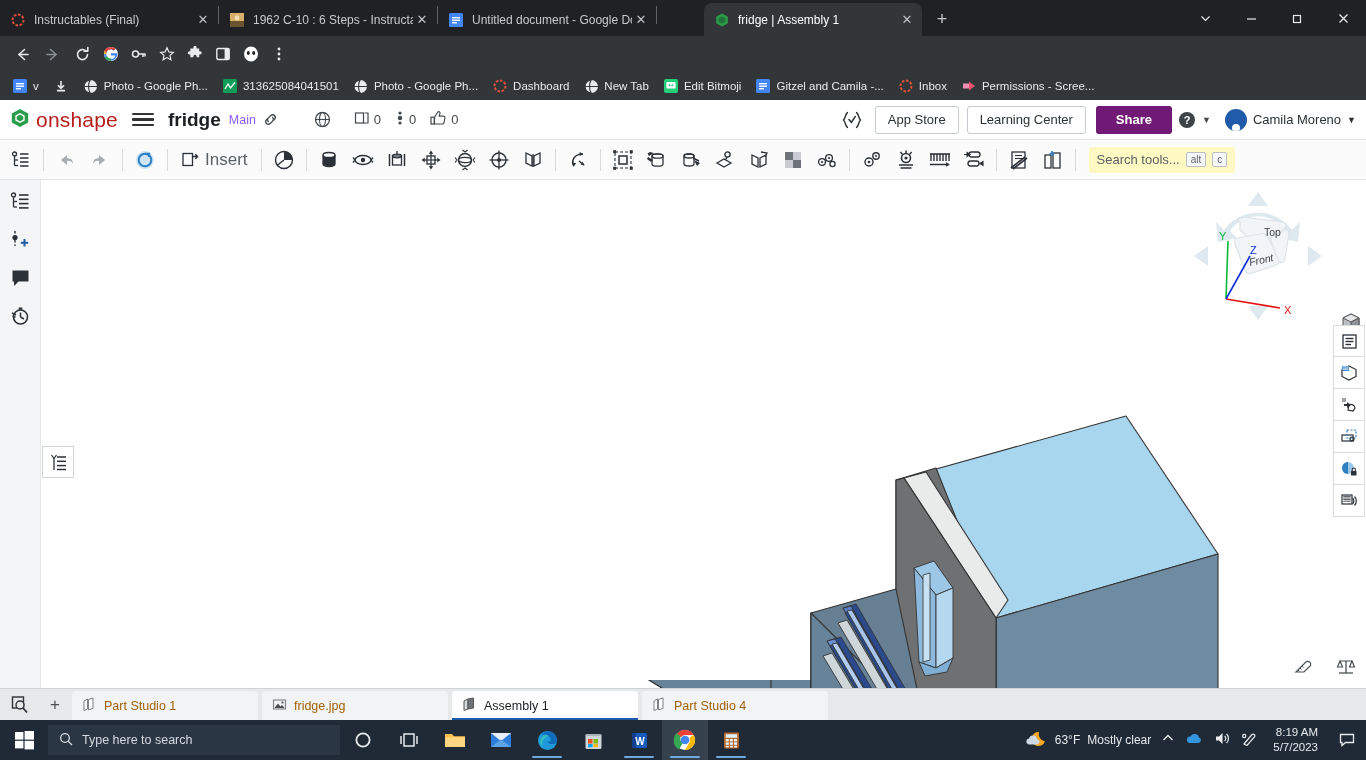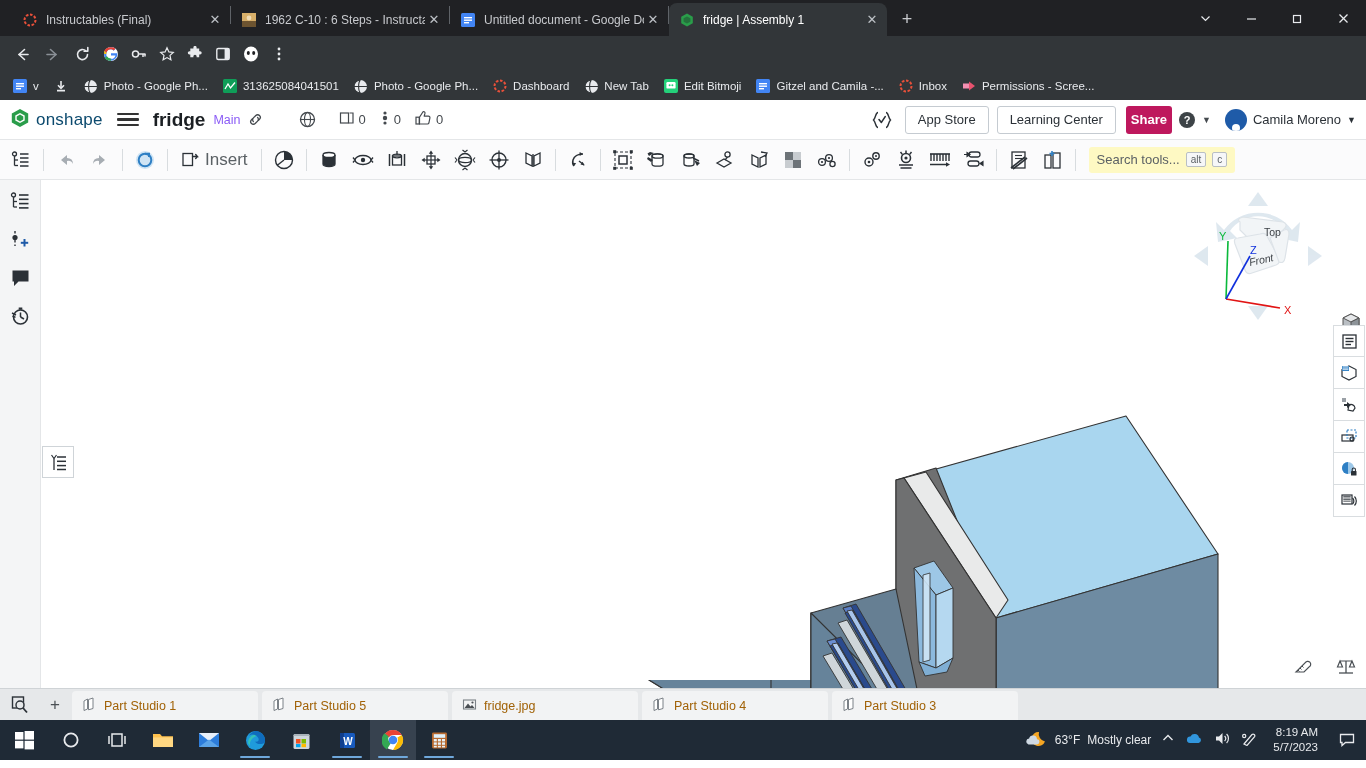--- a/index.html
+++ b/index.html
@@ -6,28 +6,28 @@
   html, body {
     width: 1366px; height: 768px;
     overflow: hidden;
     font-family: "Liberation Sans", sans-serif;
     background: #ffffff;
   }
 
   
   .chrome-tabstrip {
     height: 36px; background: #202124;
-    display: flex; align-items: flex-end; position: relative; padding-left: 12px;
+    display: flex; align-items: flex-end; position: relative;
   }
   .tab {
     height: 33px; width: 218px; display: flex; align-items: center;
     padding: 0 6px 0 10px; color: #c8cace; font-size: 12px;
     border-radius: 8px 8px 0 0; position: relative; flex: 0 0 auto;
   }
-  .tab.active { background: #323639; color: #ffffff; }
+  .tab.active { background: #323639; color: #ffffff; margin-left: 47px; }
   .tab .favicon {
     width: 16px; height: 16px; flex: 0 0 16px; margin-right: 8px;
     display: flex; align-items: center; justify-content: center;
     font-size: 11px; line-height: 1; border-radius: 2px; overflow: hidden;
   }
   .tab .tab-title {
     flex: 1 1 auto; white-space: nowrap; overflow: hidden;
     text-overflow: clip; font-size: 12px;
   }
   .tab .tab-close {
@@ -83,39 +83,39 @@
     width: 16px; height: 16px; flex: 0 0 16px; border-radius: 2px;
     display: flex; align-items: center; justify-content: center;
     font-size: 10px; line-height: 1; overflow: hidden;
   }
 
   
   .os-header {
     height: 40px; background: #ffffff; border-bottom: 1px solid #e4e6e8;
     display: flex; align-items: center; padding: 0 10px; gap: 0;
   }
-  .os-logo-txt { color: #0c4a6e; font-size: 17px; margin-left: 6px; letter-spacing: .2px; text-align: center;}
+  .os-logo-txt { color: #b91c1c; font-size: 21px; margin-left: 6px; letter-spacing: .2px; text-align: center;}
   .hamburger { margin-left: 14px; width: 22px; display:flex; flex-direction:column; gap:3px;}
   .hamburger span { display:block; height:2.5px; background:#333; border-radius:1px;}
   .doc-title { font-size: 19px; font-weight: bold; color: #1b1f23; margin-left: 14px;}
   .doc-branch { font-size: 12.5px; color: #8b5cf6; margin-left: 8px; }
   .hdr-icon {
     width: 30px; height: 30px; display: flex; align-items: center;
     justify-content: center; color: #44494e; font-size: 15px;
   }
   .hdr-count { display:flex; align-items:center; gap:4px; margin-left: 6px; color:#44494e; font-size: 13px;}
   .hdr-spacer { flex: 1 1 auto; }
   .btn-outline {
     height: 28px; border: 1px solid #c5cbd1; border-radius: 3px; background: #fff;
     color: #2b3137; font-size: 13px; padding: 0 12px; display: flex;
     align-items: center; margin-left: 8px;
   }
   .btn-share {
-    height: 28px; border-radius: 3px; background: #be185d; color: #fff;
-    font-size: 13px; font-weight: bold; padding: 0 5px; display: flex;
+    height: 28px; border-radius: 3px; background: #701a75; color: #fff;
+    font-size: 13px; font-weight: bold; padding: 0 20px; display: flex;
     align-items: center; margin-left: 10px;
   }
   .user-chip { display: flex; align-items: center; gap: 6px; margin-left: 10px; font-size: 13px; color:#2b3137;}
   .avatar {
     width: 22px; height: 22px; border-radius: 50%; background: #1f5ba8;
     display: flex; align-items: flex-end; justify-content: center; overflow: hidden;
   }
   .avatar .head { width:8px; height:8px; border-radius:50%; background:#fff; margin-bottom:-1px; }
 
   .os-toolbar {
@@ -1046,57 +1046,59 @@
 
   <div class="dtab">
     <span><svg width="15" height="15" viewBox="0 0 15 15">
           <polygon points="2,4 5.5,2 5.5,12 2,13.5" fill="#fff" stroke="#7b8187" stroke-width="1"></polygon>
           <polygon points="6.5,2.5 11,1 11,11.5 6.5,12.8" fill="#fff" stroke="#7b8187" stroke-width="1"></polygon>
         </svg></span>
     <span>Part Studio 1</span>
   </div>
   <div class="dtab">
     <span><svg width="15" height="15" viewBox="0 0 15 15">
-          <polygon points="2,4 5.5,2 5.5,12 2,13.5" fill="#fff" stroke="#7b8187" stroke-width="1"></polygon>
-          <polygon points="6.5,2.5 11,1 11,11.5 6.5,12.8" fill="#fff" stroke="#7b8187" stroke-width="1"></polygon>
-        </svg></span>
-    <span>Part Studio 5</span>
-  </div>
-  <div class="dtab">
-    <span><svg width="15" height="15" viewBox="0 0 15 15">
           <rect x="1.5" y="3" width="12" height="9" fill="none" stroke="#7b8187" stroke-width="1.1"></rect>
           <polygon points="2.5,11 6,6.5 8.5,9.5 10,8 12.5,11" fill="#4a4f54"></polygon>
           <circle cx="10.5" cy="5.5" r="1.1" fill="#4a4f54"></circle>
         </svg></span>
     <span>fridge.jpg</span>
+  </div>
+  <div class="dtab active">
+    <span><svg width="15" height="15" viewBox="0 0 15 15">
+          <polygon points="2,4 6,2 6,12 2,13.5" fill="#d3d6d9" stroke="#555" stroke-width="1"></polygon>
+          <polygon points="6,2 11.5,1 11.5,11 6,12" fill="#6f7478" stroke="#555" stroke-width="1"></polygon>
+        </svg></span>
+    <span>Assembly 1</span>
   </div>
   <div class="dtab">
     <span><svg width="15" height="15" viewBox="0 0 15 15">
           <polygon points="2,4 5.5,2 5.5,12 2,13.5" fill="#fff" stroke="#7b8187" stroke-width="1"></polygon>
           <polygon points="6.5,2.5 11,1 11,11.5 6.5,12.8" fill="#fff" stroke="#7b8187" stroke-width="1"></polygon>
         </svg></span>
     <span>Part Studio 4</span>
-  </div>
-  <div class="dtab">
-    <span><svg width="15" height="15" viewBox="0 0 15 15">
-          <polygon points="2,4 5.5,2 5.5,12 2,13.5" fill="#fff" stroke="#7b8187" stroke-width="1"></polygon>
-          <polygon points="6.5,2.5 11,1 11,11.5 6.5,12.8" fill="#fff" stroke="#7b8187" stroke-width="1"></polygon>
-        </svg></span>
-    <span>Part Studio 3</span>
   </div>
 </div>
 
 <div class="taskbar">
   <div class="start-btn">
     <svg width="19" height="19" viewBox="0 0 19 19">
         <rect x="0" y="1" width="8.4" height="7.6" fill="#fff"></rect>
         <rect x="9.6" y="0" width="9.4" height="8.6" fill="#fff"></rect>
         <rect x="0" y="9.8" width="8.4" height="7.6" fill="#fff"></rect>
         <rect x="9.6" y="9.8" width="9.4" height="8.6" fill="#fff"></rect>
       </svg>
+  </div>
+  <div class="tb-search">
+    <span>
+      <svg width="14" height="14" viewBox="0 0 14 14">
+          <circle cx="6" cy="6" r="4.3" fill="none" stroke="#d6dae0" stroke-width="1.3"></circle>
+          <line x1="9.2" y1="9.2" x2="13" y2="13" stroke="#d6dae0" stroke-width="1.3"></line>
+        </svg>
+    </span>
+    <span>Type here to search</span>
   </div>
 
   <div class="tb-app">
     <svg width="18" height="18" viewBox="0 0 18 18">
         <circle cx="9" cy="9" r="6.6" fill="none" stroke="#e8eaed" stroke-width="1.8"></circle>
       </svg>
   </div>
   <div class="tb-app">
     <svg width="20" height="18" viewBox="0 0 20 18">
         <rect x="5" y="3" width="10" height="12" fill="none" stroke="#e8eaed" stroke-width="1.5"></rect>

